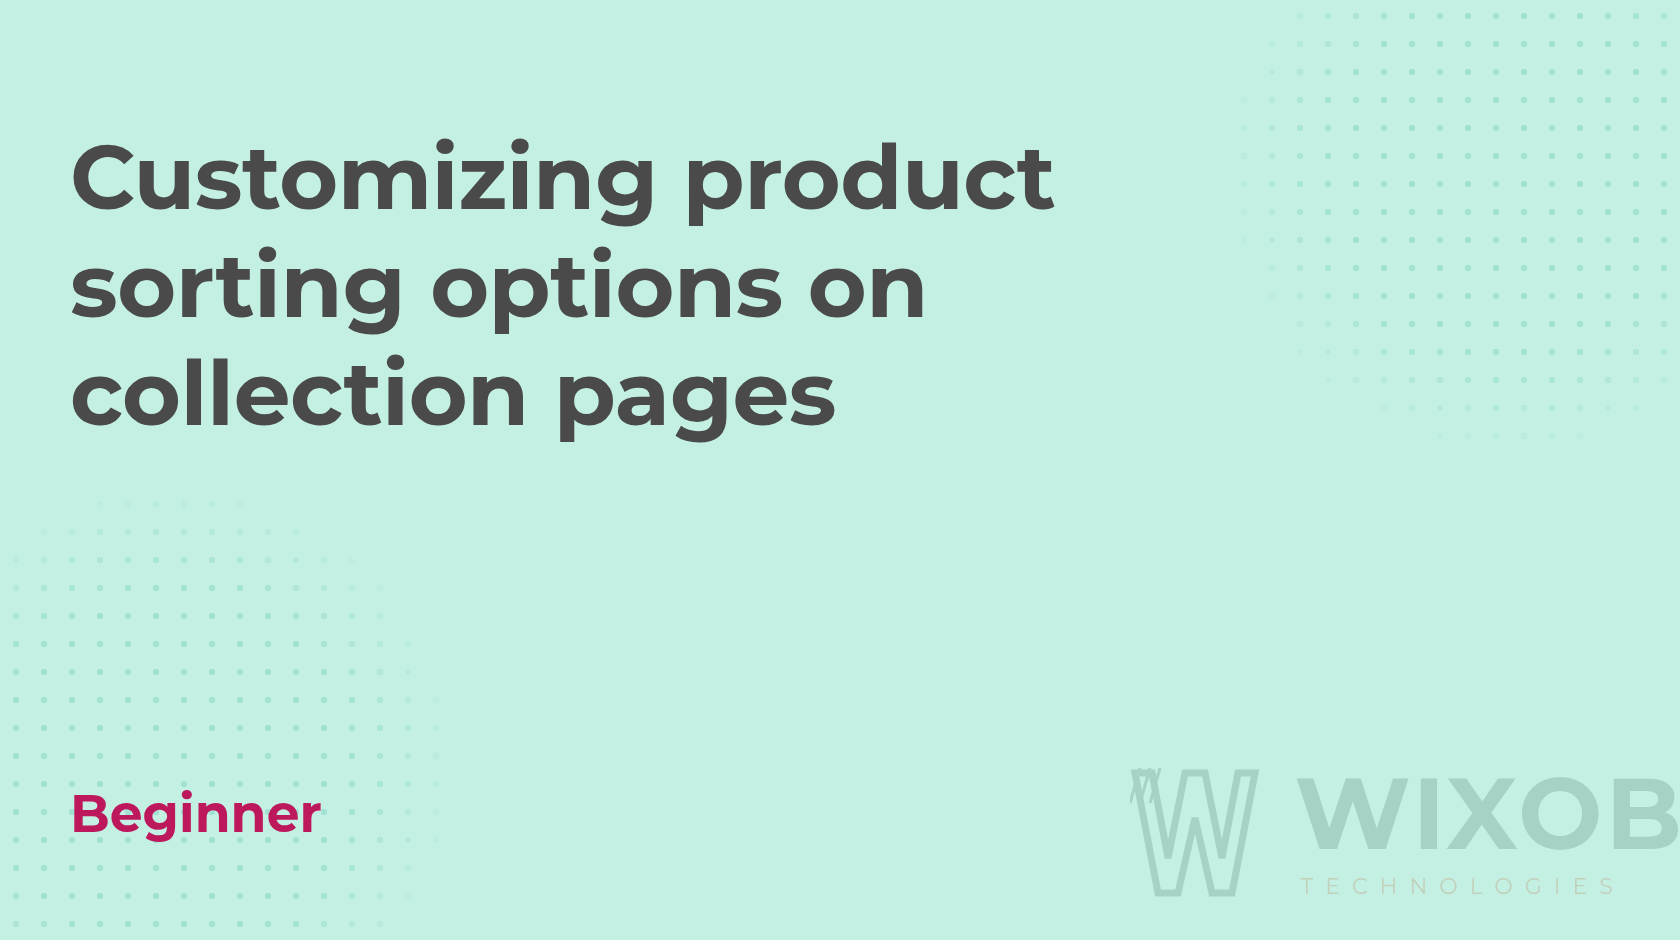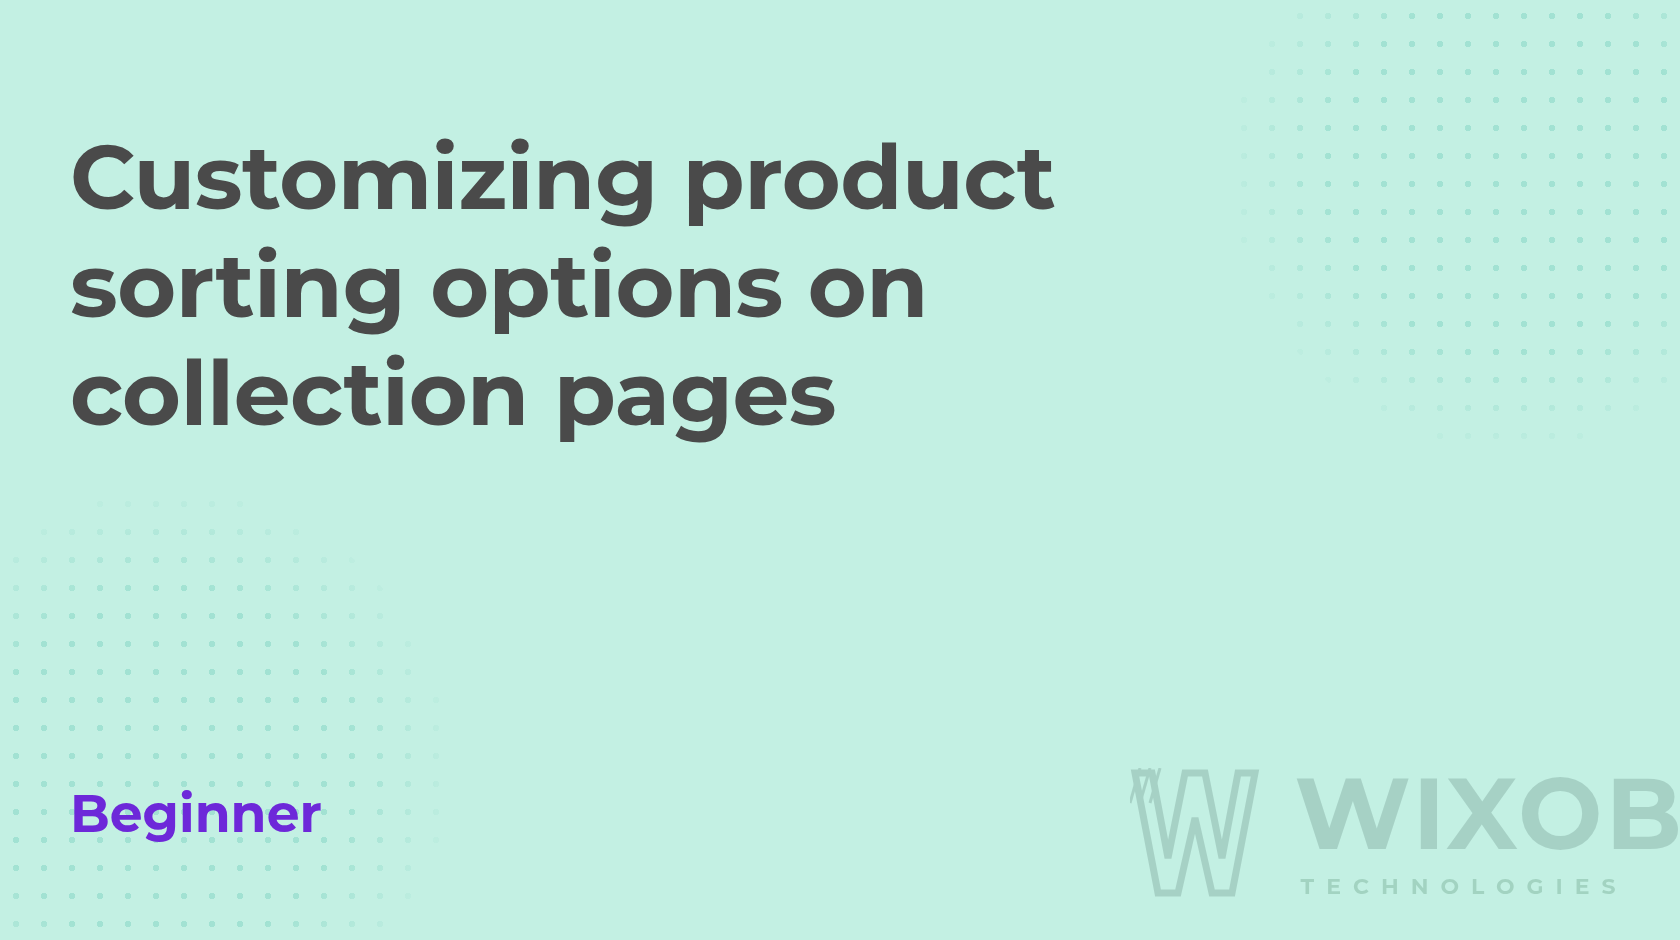--- a/index.html
+++ b/index.html
@@ -54,21 +54,21 @@
       max-width: 1120px;
       letter-spacing: -0.5px;
     }
     
     .level-badge {
       position: absolute;
       bottom: 95px;
       left: 70px;
       font-size: 52px;
       font-weight: 700;
-      color: #6d28d9;
+      color: #be185d;
     }
     
     .watermark {
       position: absolute;
       bottom: 40px;
       right: -5px;
       display: flex;
       align-items: center;
       gap: 25px;
       opacity: 0.18;
@@ -94,22 +94,22 @@
     .watermark-brand {
       font-size: 100px;
       font-weight: 700;
       color: #2a4a45;
       letter-spacing: 3px;
       line-height: 0.95;
     }
     
     .watermark-subtitle {
       font-size: 22px;
-      font-weight: 700;
-      color: #14532d;
+      font-weight: 400;
+      color: #c2410c;
       letter-spacing: 12px;
       margin-top: 12px;
       margin-left: 6px;
     }
   </style>
 </head>
 <body>
 
 <div class="dots-top-right"></div>
 <div class="dots-bottom-left"></div>

